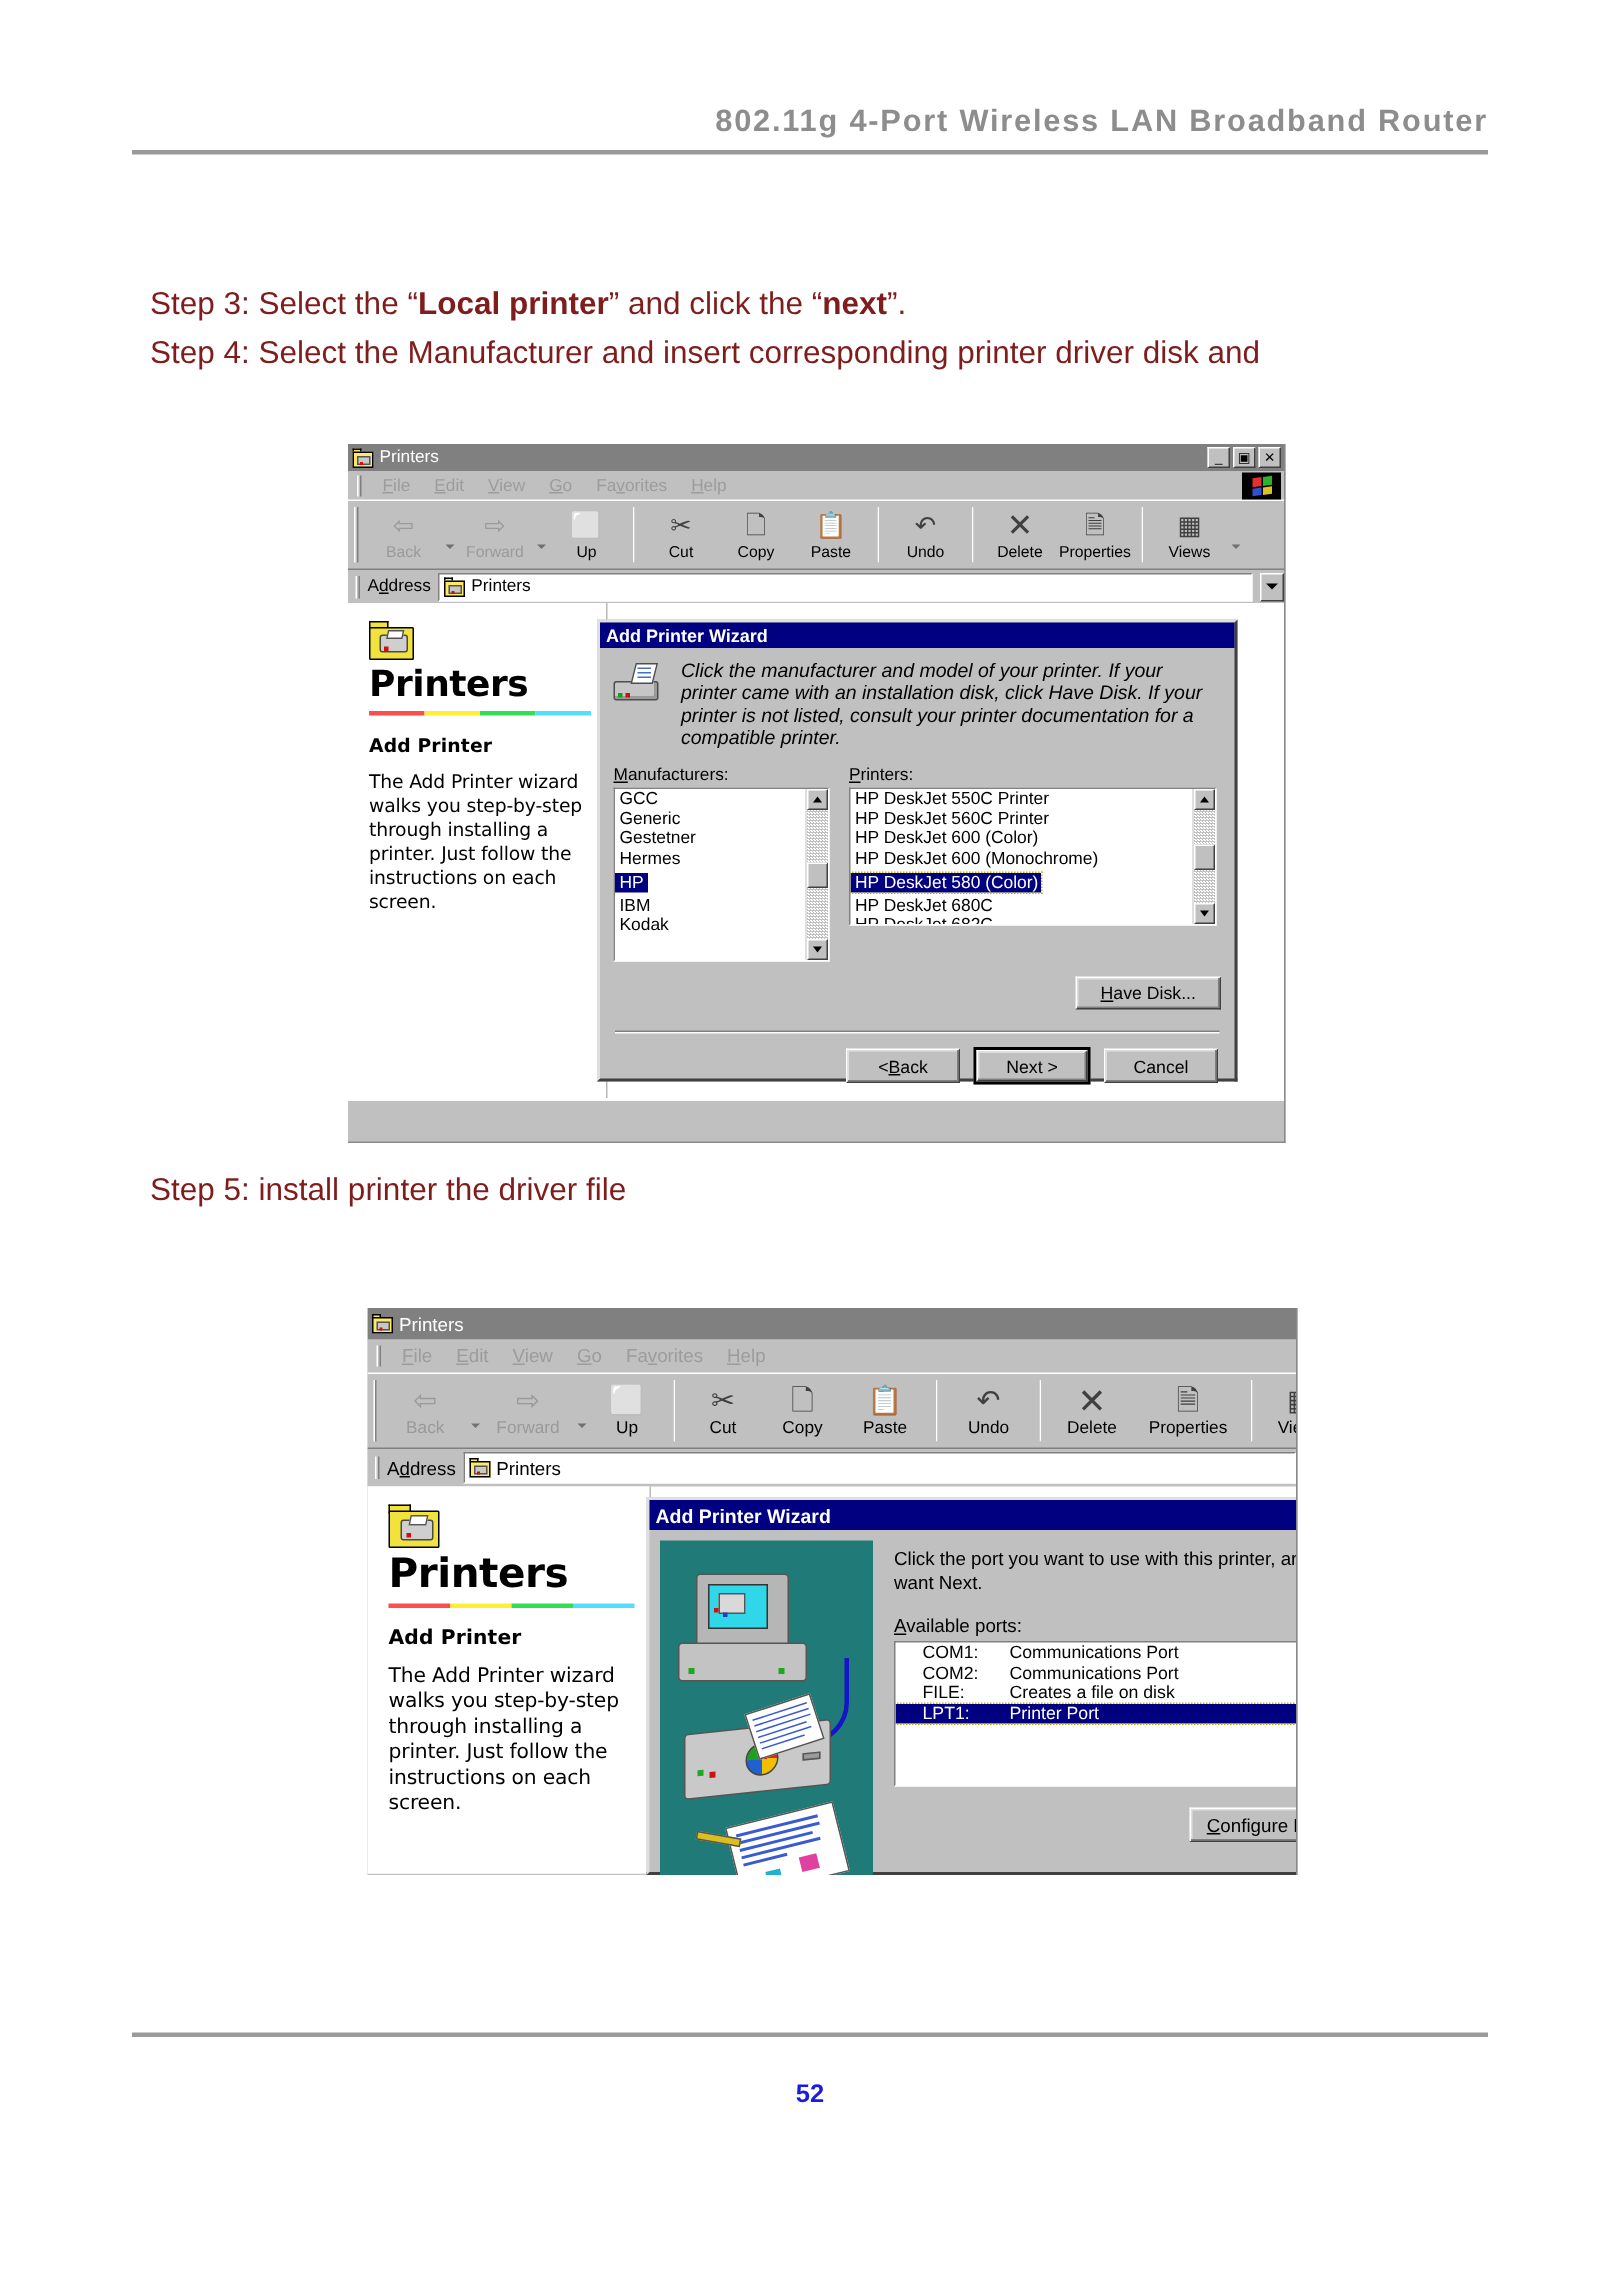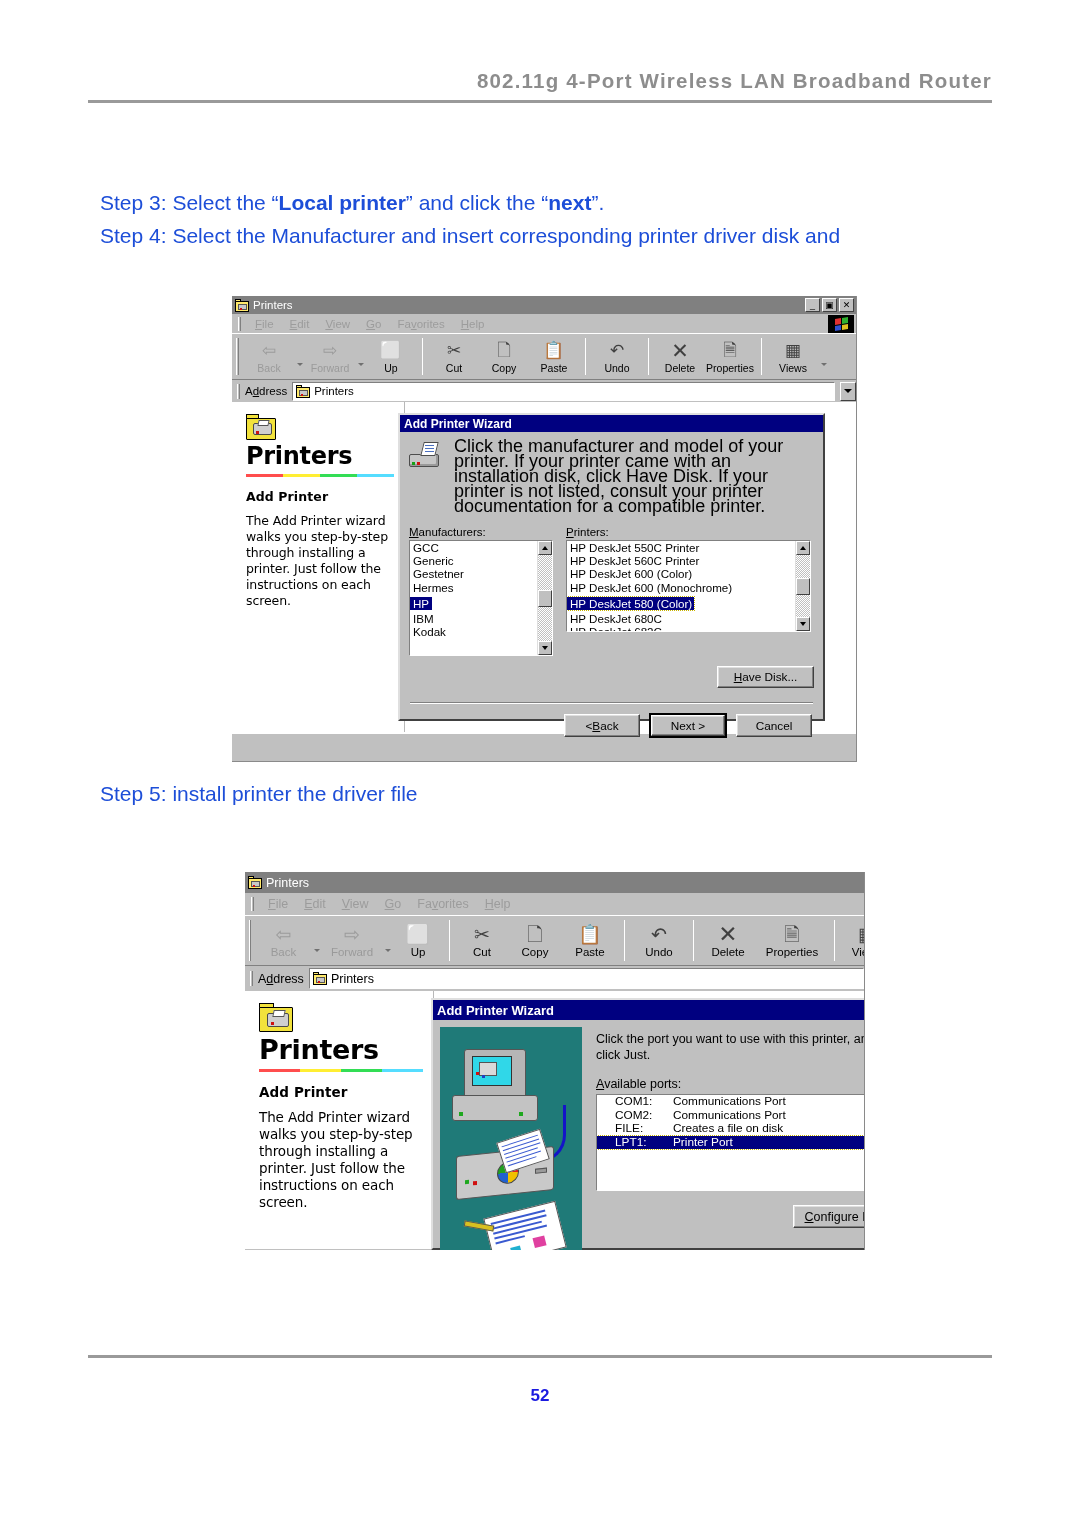--- a/index.html
+++ b/index.html
@@ -31,21 +31,21 @@
     height:3px;
     background:#9a9a9a;
   }
 
   
   .steps-top { position:absolute; left:100px; top:186px; width:900px; }
   .steps-mid { position:absolute; left:100px; top:777px; width:900px; }
   .step-line {
     font-size:21px;
     line-height:33px;
-    color:#1d4ed8;
+    color:#7f1d1d;
     white-space:nowrap;
   }
   .step-line b { font-weight:bold; }
 
   
   .w9x {
     font-family:"Liberation Sans", sans-serif;
     background:#c0c0c0;
     color:#000;
   }
@@ -226,21 +226,21 @@
   .dlg-intro { display:flex; gap:9px; }
   .prn-ico { width:36px; height:30px; position:relative; flex:none; margin-top:3px; }
   .prn-ico .pb { position:absolute; left:0; top:12px; width:30px; height:13px;
       background:#c6c6c6; border:1px solid #4d4d4d; border-radius:2px;
       box-shadow:inset -2px -2px 0 #9a9a9a; }
   .prn-ico .pp { position:absolute; left:13px; top:0px; width:15px; height:14px;
       background:#fff; border:1px solid #4d4d4d; transform:skewX(-14deg); }
   .prn-ico .pl { position:absolute; background:#4a6fc0; height:1px; width:9px; left:16px; }
   .prn-ico .pg { position:absolute; left:3px; top:20px; width:3px;height:3px;background:#17a017;}
   .prn-ico .pr2{ position:absolute; left:8px; top:20px; width:3px;height:3px;background:#d01010;}
-  .dlg-intro p { margin:0; font-size:18px; line-height:15px; }
+  .dlg-intro p { margin:0; font-size:13px; line-height:15px;font-style:italic; }
 
   .listrow { display:flex; gap:13px; margin-top:12px; }
   .listcol { display:flex; flex-direction:column; }
   .listlbl { font-size:11.5px; margin-bottom:2px; }
   .listlbl u { text-decoration:underline; }
   .lbox {
     background:#fff;
     border-top:1px solid #808080; border-left:1px solid #808080;
     border-right:1px solid #fff; border-bottom:1px solid #fff;
     display:flex; overflow:hidden;
@@ -752,21 +752,21 @@
           <i class="ln" style="top:25px;width:30px"></i>
           <i class="sq1"></i>
             <i class="sq2"></i>
         </span>
         <span class="pencil"></span>
       </div>
 
       <div style="flex:1; padding-left:14px; padding-top:4px;">
         <div style="font-size:12.5px;line-height:16px">
           <div>Click the port you want to use with this printer, and th</div>
-          <div>click Just.</div>
+          <div>want Next.</div>
         </div>
         <div style="font-size:12.5px;margin-top:14px;margin-bottom:3px"><u>A</u>vailable ports:</div>
         <div class="portbox" style="height:97px">
           <div class="prow">
             <span class="pn">COM1:</span>
             <span>Communications Port</span>
           </div>
           <div class="prow">
             <span class="pn">COM2:</span>
             <span>Communications Port</span>

